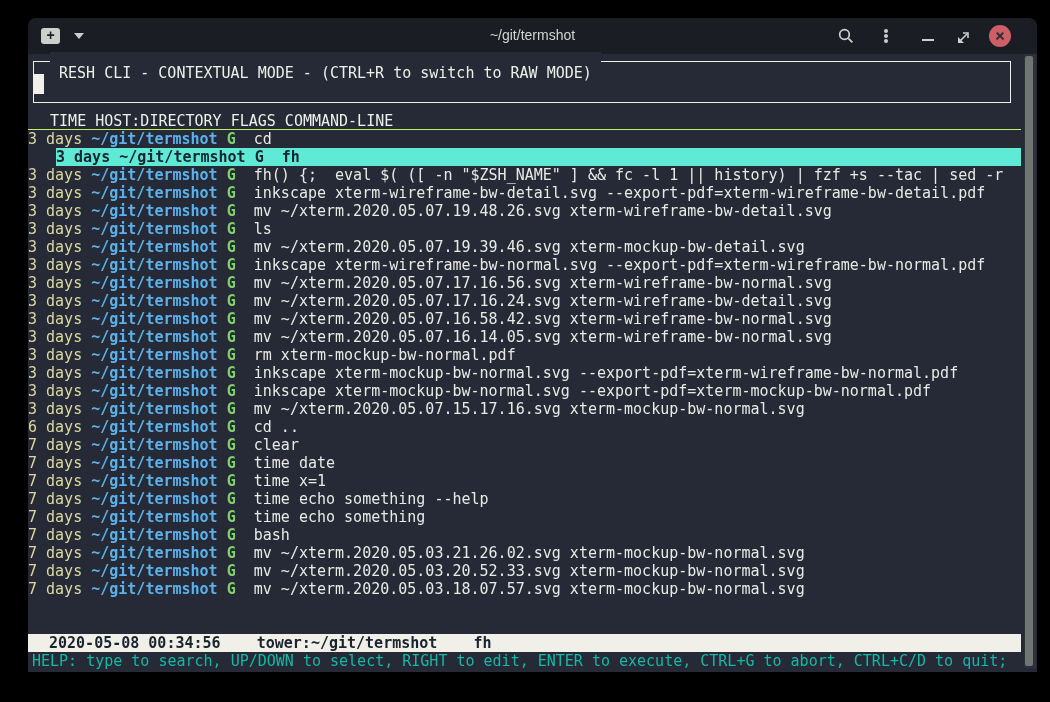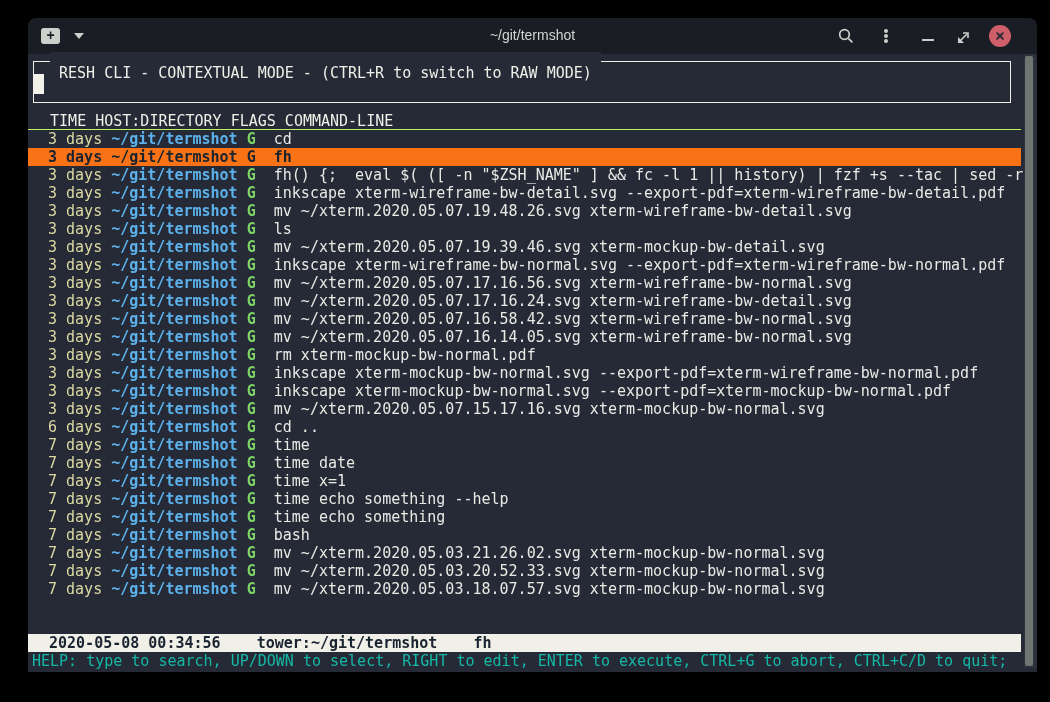--- a/index.html
+++ b/index.html
@@ -44,26 +44,26 @@
   .resh-box-title {
     position:absolute; left:16px; top:-10px; background:#252a36; padding:12px 9px;
     color:#eef0e8; white-space:pre;
   }
   .search-cursor { position:absolute; left:0px; top:12px; width:10px; height:20px; background:#f2f1e9; }
   .table { position:absolute; left:0; top:58px; width:993px; }
   .thead {
     height:18px; padding-left:4px; white-space:pre; color:#eef0e8;
     border-bottom:1px solid #bef264;
   }
-  .row { height:18px; padding-left:20px; white-space:pre; }
+  .row { height:18px; padding-left:0; white-space:pre; }
   .row .t { color:#dcd9a2; }
   .row .h { color:#5cb1ea; font-weight:bold; }
   .row .f { color:#7fd468; font-weight:bold; }
   .row .c { color:#e9eae4; }
-  .row.selected { background:#f97316; }
+  .row.selected { background:#5eead4;margin-left:28px; }
   .row.selected span { color:#1a2330; font-weight:bold; }
   .statusbar {
     position:absolute; left:0; top:580px; width:993px; height:18px;
     background:#f0efe8; color:#1a2330; font-weight:bold; white-space:pre; padding-left:21px;
   }
   .helpbar {
     position:absolute; left:4px; top:598px; height:18px; white-space:pre; color:#14b8a6;
   }
   .scroll-track { position:absolute; right:1px; top:0; width:12px; height:614px; background:#2c313b; }
   .scroll-thumb { position:absolute; right:3px; top:2px; width:8px; height:610px; background:#6d7671; border-radius:2px; }
@@ -118,21 +118,21 @@
           <div class="row"><span class="t">3 days</span> <span class="h">~/git/termshot</span> <span class="f">G</span>  <span class="c">inkscape xterm-wireframe-bw-normal.svg --export-pdf=xterm-wireframe-bw-normal.pdf</span></div>
           <div class="row"><span class="t">3 days</span> <span class="h">~/git/termshot</span> <span class="f">G</span>  <span class="c">mv ~/xterm.2020.05.07.17.16.56.svg xterm-wireframe-bw-normal.svg</span></div>
           <div class="row"><span class="t">3 days</span> <span class="h">~/git/termshot</span> <span class="f">G</span>  <span class="c">mv ~/xterm.2020.05.07.17.16.24.svg xterm-wireframe-bw-detail.svg</span></div>
           <div class="row"><span class="t">3 days</span> <span class="h">~/git/termshot</span> <span class="f">G</span>  <span class="c">mv ~/xterm.2020.05.07.16.58.42.svg xterm-wireframe-bw-normal.svg</span></div>
           <div class="row"><span class="t">3 days</span> <span class="h">~/git/termshot</span> <span class="f">G</span>  <span class="c">mv ~/xterm.2020.05.07.16.14.05.svg xterm-wireframe-bw-normal.svg</span></div>
           <div class="row"><span class="t">3 days</span> <span class="h">~/git/termshot</span> <span class="f">G</span>  <span class="c">rm xterm-mockup-bw-normal.pdf</span></div>
           <div class="row"><span class="t">3 days</span> <span class="h">~/git/termshot</span> <span class="f">G</span>  <span class="c">inkscape xterm-mockup-bw-normal.svg --export-pdf=xterm-wireframe-bw-normal.pdf</span></div>
           <div class="row"><span class="t">3 days</span> <span class="h">~/git/termshot</span> <span class="f">G</span>  <span class="c">inkscape xterm-mockup-bw-normal.svg --export-pdf=xterm-mockup-bw-normal.pdf</span></div>
           <div class="row"><span class="t">3 days</span> <span class="h">~/git/termshot</span> <span class="f">G</span>  <span class="c">mv ~/xterm.2020.05.07.15.17.16.svg xterm-mockup-bw-normal.svg</span></div>
           <div class="row"><span class="t">6 days</span> <span class="h">~/git/termshot</span> <span class="f">G</span>  <span class="c">cd ..</span></div>
-          <div class="row"><span class="t">7 days</span> <span class="h">~/git/termshot</span> <span class="f">G</span>  <span class="c">time</span></div>
+          <div class="row"><span class="t">7 days</span> <span class="h">~/git/termshot</span> <span class="f">G</span>  <span class="c">clear</span></div>
           <div class="row"><span class="t">7 days</span> <span class="h">~/git/termshot</span> <span class="f">G</span>  <span class="c">time date</span></div>
           <div class="row"><span class="t">7 days</span> <span class="h">~/git/termshot</span> <span class="f">G</span>  <span class="c">time x=1</span></div>
           <div class="row"><span class="t">7 days</span> <span class="h">~/git/termshot</span> <span class="f">G</span>  <span class="c">time echo something --help</span></div>
           <div class="row"><span class="t">7 days</span> <span class="h">~/git/termshot</span> <span class="f">G</span>  <span class="c">time echo something</span></div>
           <div class="row"><span class="t">7 days</span> <span class="h">~/git/termshot</span> <span class="f">G</span>  <span class="c">bash</span></div>
           <div class="row"><span class="t">7 days</span> <span class="h">~/git/termshot</span> <span class="f">G</span>  <span class="c">mv ~/xterm.2020.05.03.21.26.02.svg xterm-mockup-bw-normal.svg</span></div>
           <div class="row"><span class="t">7 days</span> <span class="h">~/git/termshot</span> <span class="f">G</span>  <span class="c">mv ~/xterm.2020.05.03.20.52.33.svg xterm-mockup-bw-normal.svg</span></div>
           <div class="row"><span class="t">7 days</span> <span class="h">~/git/termshot</span> <span class="f">G</span>  <span class="c">mv ~/xterm.2020.05.03.18.07.57.svg xterm-mockup-bw-normal.svg</span></div>
         </div>
     </div>

